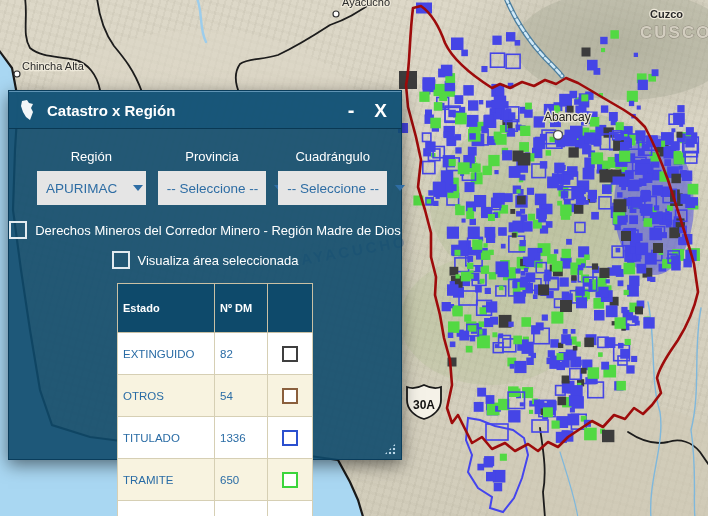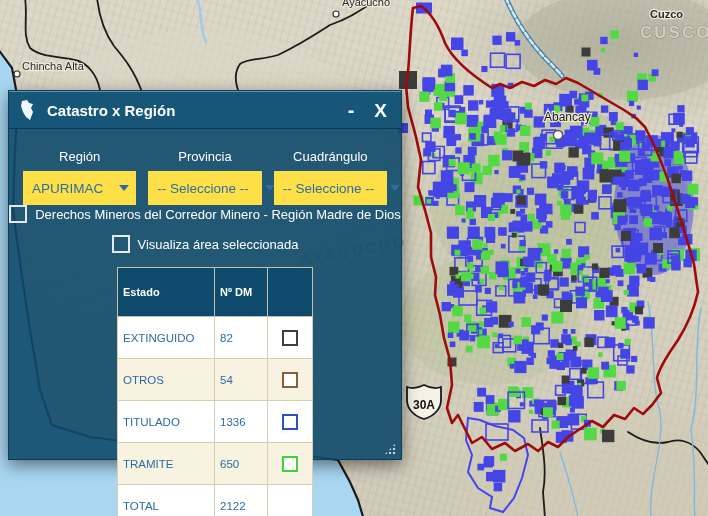--- a/index.html
+++ b/index.html
@@ -34,30 +34,30 @@
     border:1px solid #0a3d5c;box-sizing:border-box;}
   .titlebar{height:36px;display:flex;align-items:center;
     background:rgba(24,86,121,.96);border-top:1px solid #5e93b4;
     border-bottom:1px solid rgba(8,50,75,.8);}
   .peru-icon{margin:0 12px 0 10px;flex:0 0 auto;}
   .title{flex:1;color:#ffffff;font-weight:bold;font-size:15px;}
   .winbtn{color:#fff;cursor:pointer;line-height:1;}
   .minbtn{font-size:20px;font-weight:bold;margin-right:20px;}
   .closebtn{font-size:19px;font-weight:bold;margin-right:14px;}
 
-  .filters{display:flex;gap:12px;padding:20px 14px 0 14px;align-items:flex-end;}
+  .filters{display:flex;gap:12px;padding:20px 14px 0 28px;align-items:flex-end;}
   .fcol{flex:1;min-width:0;}
   .flabel{color:#fff;font-size:13px;text-align:center;margin-bottom:7px;}
-  .select{height:34px;background:#fde047;display:flex;align-items:center;
+  .select{height:34px;background:#e5e5e5;display:flex;align-items:center;
     justify-content:space-between;padding:0 9px;font-size:13.5px;color:#2e6da4;
     cursor:pointer;white-space:nowrap;gap:12px;}
   .arrow{width:0;height:0;border-left:5px solid transparent;
     border-right:5px solid transparent;border-top:6px solid #2e6da4;margin-left:4px;}
 
-  .chkrow{display:flex;justify-content:center;align-items:center;
+  .chkrow{margin-top:16px;display:flex;justify-content:center;align-items:center;
     gap:8px;color:#fff;font-size:13px;}
   .chkrow.second{margin-top:12px;}
   .chk{width:14px;height:14px;border:2px solid #e2ebf0;flex:0 0 auto;
     background:transparent;cursor:pointer;}
 
   table.dm{margin:14px 0 0 108px;border-collapse:collapse;font-size:11.5px;
     border:1px solid #b9b093;background:#fff;}
   table.dm th{background:#0e4a6b;color:#fff;font-size:11px;text-align:left;
     padding:18px 5px;border:1px solid #c9c0a4;font-weight:bold;}
   table.dm th.num{text-align:left;}

